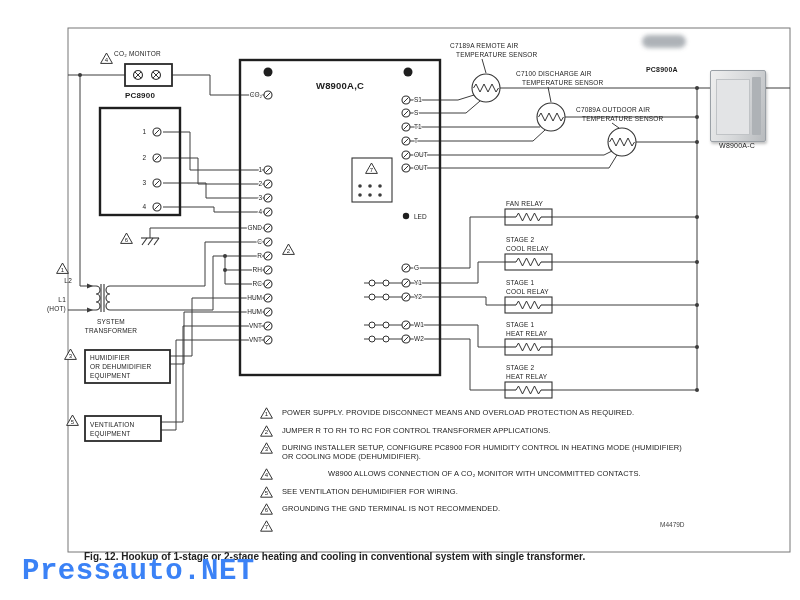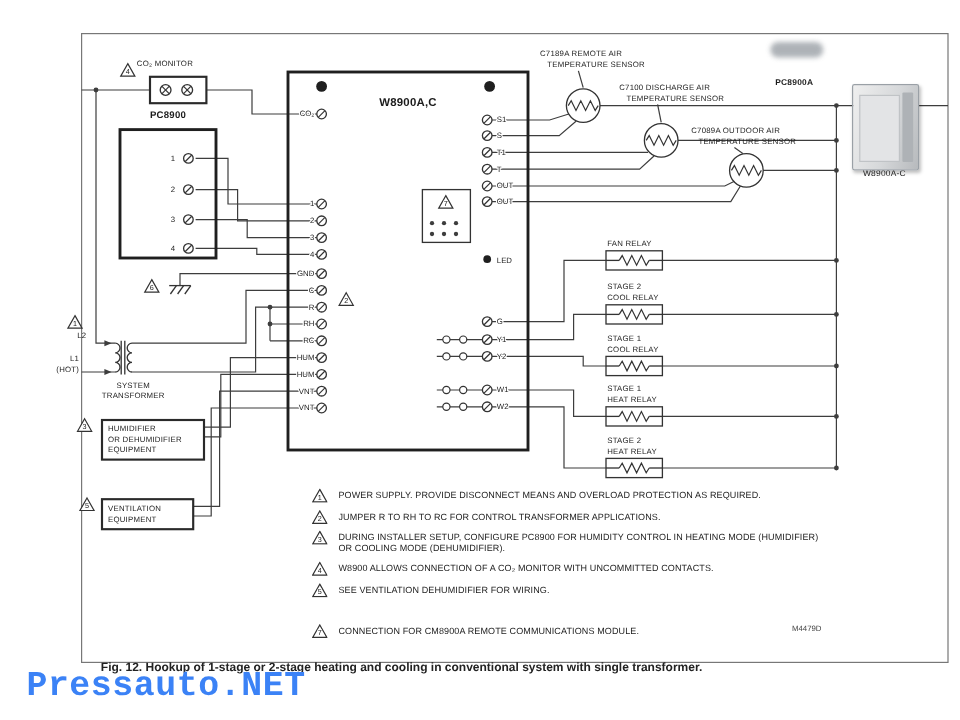--- a/index.html
+++ b/index.html
@@ -381,40 +381,46 @@
       </svg>
     <span class="txt wrap">JUMPER R TO RH TO RC FOR CONTROL TRANSFORMER APPLICATIONS.</span>
   </div>
   <div class="note" style="top:442px;">
     <svg class="ntri" width="13" height="12" viewBox="0 0 13 12">
         <path class="tripath" d="M6.5 0.8 L12.4 11.2 H0.6 Z"></path>
         <text class="trinum" x="6.5" y="9.4">3</text>
       </svg>
     <span class="txt wrap" style="max-width:400px;">DURING INSTALLER SETUP, CONFIGURE PC8900 FOR HUMIDITY CONTROL IN HEATING MODE (HUMIDIFIER) OR COOLING MODE (DEHUMIDIFIER).</span>
   </div>
-  <div class="note" style="top:468px;">
+  <div class="note" style="top:468px;gap:46px;">
     <svg class="ntri" width="13" height="12" viewBox="0 0 13 12">
         <path class="tripath" d="M6.5 0.8 L12.4 11.2 H0.6 Z"></path>
         <text class="trinum" x="6.5" y="9.4">4</text>
       </svg>
     <span class="txt wrap">W8900 ALLOWS CONNECTION OF A CO₂ MONITOR WITH UNCOMMITTED CONTACTS.</span>
   </div>
   <div class="note" style="top:485.5px;">
     <svg class="ntri" width="13" height="12" viewBox="0 0 13 12">
         <path class="tripath" d="M6.5 0.8 L12.4 11.2 H0.6 Z"></path>
         <text class="trinum" x="6.5" y="9.4">5</text>
       </svg>
     <span class="txt wrap">SEE VENTILATION DEHUMIDIFIER FOR WIRING.</span>
   </div>
+  <div class="note" style="top:502.5px;">
+    <svg class="ntri" width="13" height="12" viewBox="0 0 13 12">
+        <path class="tripath" d="M6.5 0.8 L12.4 11.2 H0.6 Z"></path>
+        <text class="trinum" x="6.5" y="9.4">6</text>
+      </svg>
+    <span class="txt wrap">GROUNDING THE GND TERMINAL IS NOT RECOMMENDED.</span>
+  </div>
   <div class="note" style="top:519.5px;">
     <svg class="ntri" width="13" height="12" viewBox="0 0 13 12">
         <path class="tripath" d="M6.5 0.8 L12.4 11.2 H0.6 Z"></path>
         <text class="trinum" x="6.5" y="9.4">7</text>
       </svg>
-    <span class="txt wrap">CONNECTION FOR CM8900A REMOTE COMMUNICATIONS MODULE.</span>
   </div>
 
   <div class="doccode">M4479D</div>
 
   <div class="smudge"></div>
   <div class="device">
     <div class="band"></div>
     <div class="face"></div>
   </div>
   <div class="lbl c" style="left:706px;top:142px;width:62px;font-size:7px;">W8900A-C</div>

